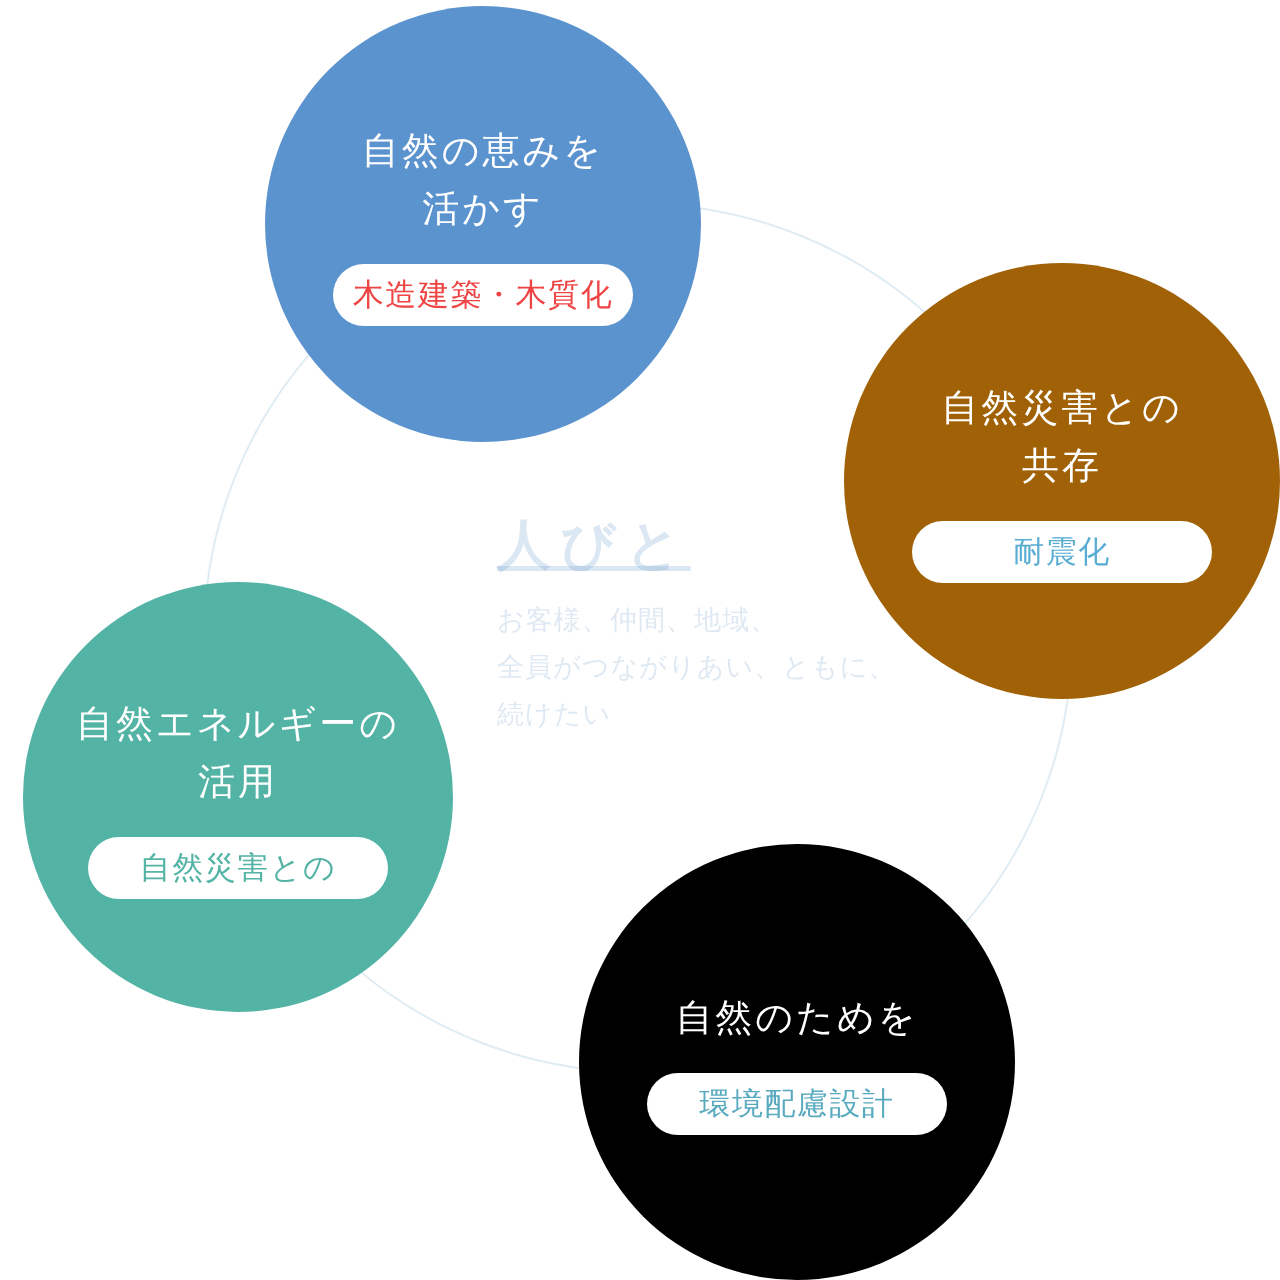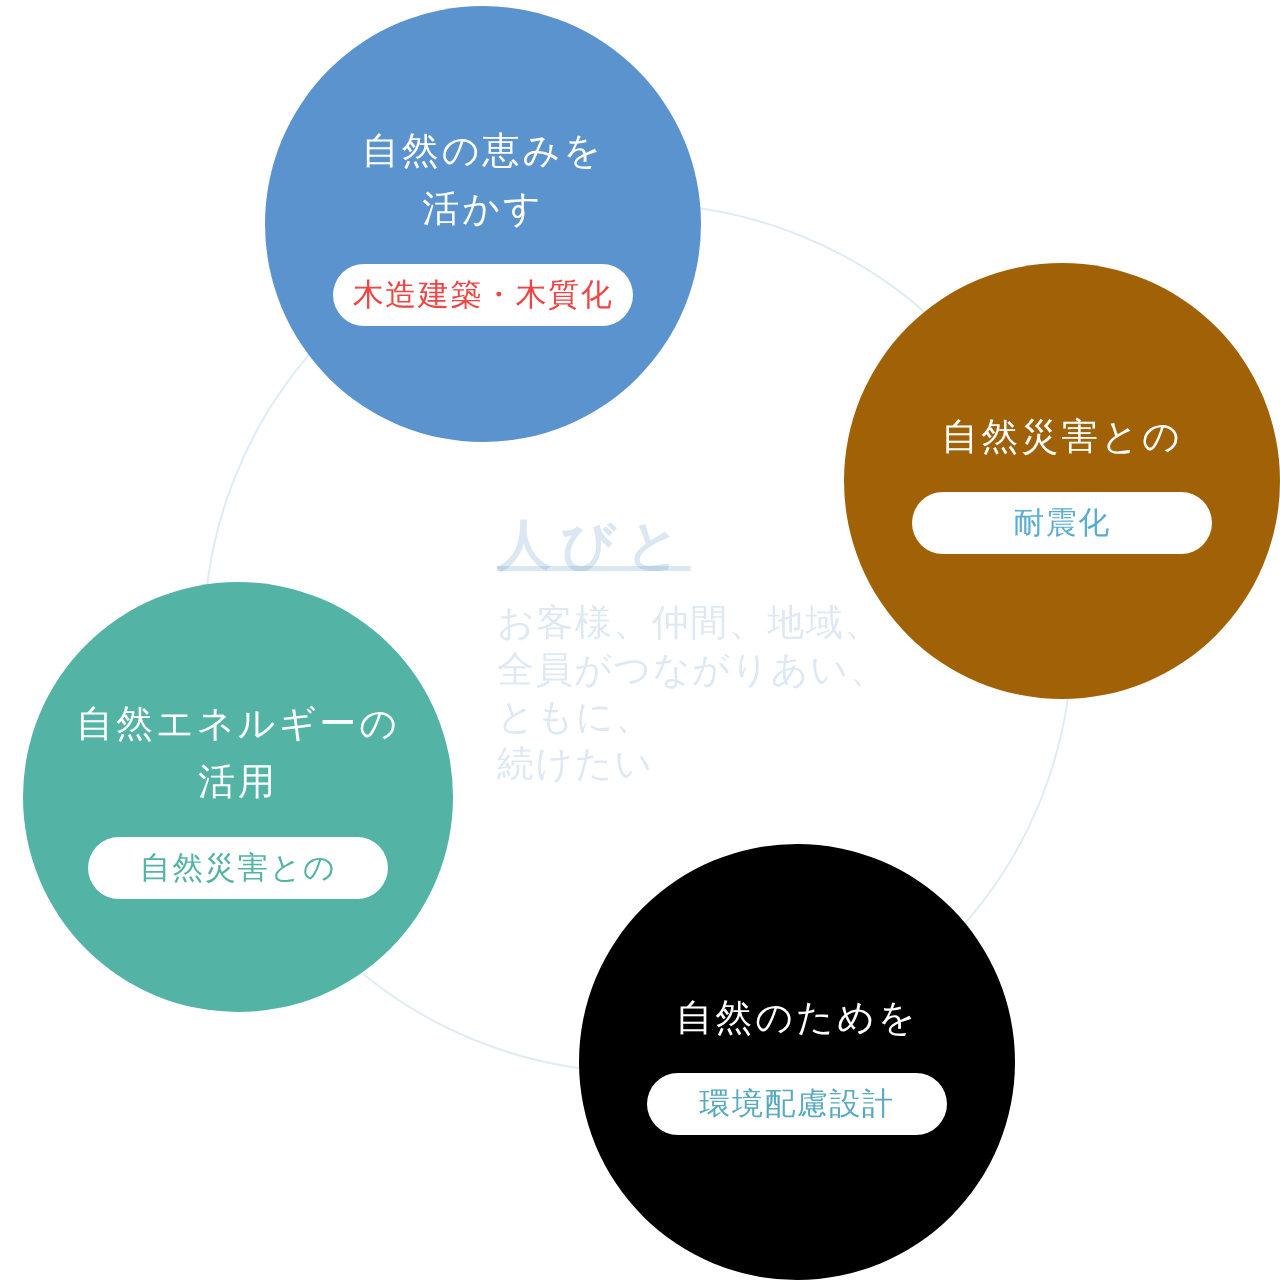--- a/index.html
+++ b/index.html
@@ -31,24 +31,25 @@
     margin:0;
     font-size:54px;
     font-weight:600;
     letter-spacing:0.18em;
     line-height:80px;
     color:rgba(91,147,196,0.22);
     text-decoration:underline;
   }
   .center-paragraph{
     margin:14px 0 0 0;
-    font-size:37px;
+    font-size:27px;
     line-height:47px;
     letter-spacing:0.04em;
     color:rgba(91,147,196,0.20);
+    font-family:Liberation Mono, monospace;
   }
   .center-paragraph span{display:block;}
   
   .circle{
     position:absolute;
     border-radius:50%;
     display:flex;
     flex-direction:column;
     align-items:center;
     justify-content:center;
@@ -101,20 +102,21 @@
     <h3 class="circle-title">
       <span>自然の恵みを</span>
       <span>活かす</span>
     </h3>
     <div class="pill" style="color: #ef4444;">木造建築・木質化</div>
   </div>
 
   <div class="circle" id="circle-disaster" style="background-color: #a16207; font-family: Liberation Serif, serif;">
     <h3 class="circle-title">
       <span>自然災害との</span>
+      <span>共存</span>
     </h3>
     <div class="pill" style="color: rgb(90, 173, 210);">耐震化</div>
   </div>
 
   <div class="circle" id="circle-energy" style="background-color: rgb(83, 179, 165);">
     <h3 class="circle-title">
       <span>自然エネルギーの</span>
       <span>活用</span>
     </h3>
     <div class="pill" style="color: rgb(83, 179, 165);">自然災害との</div>

